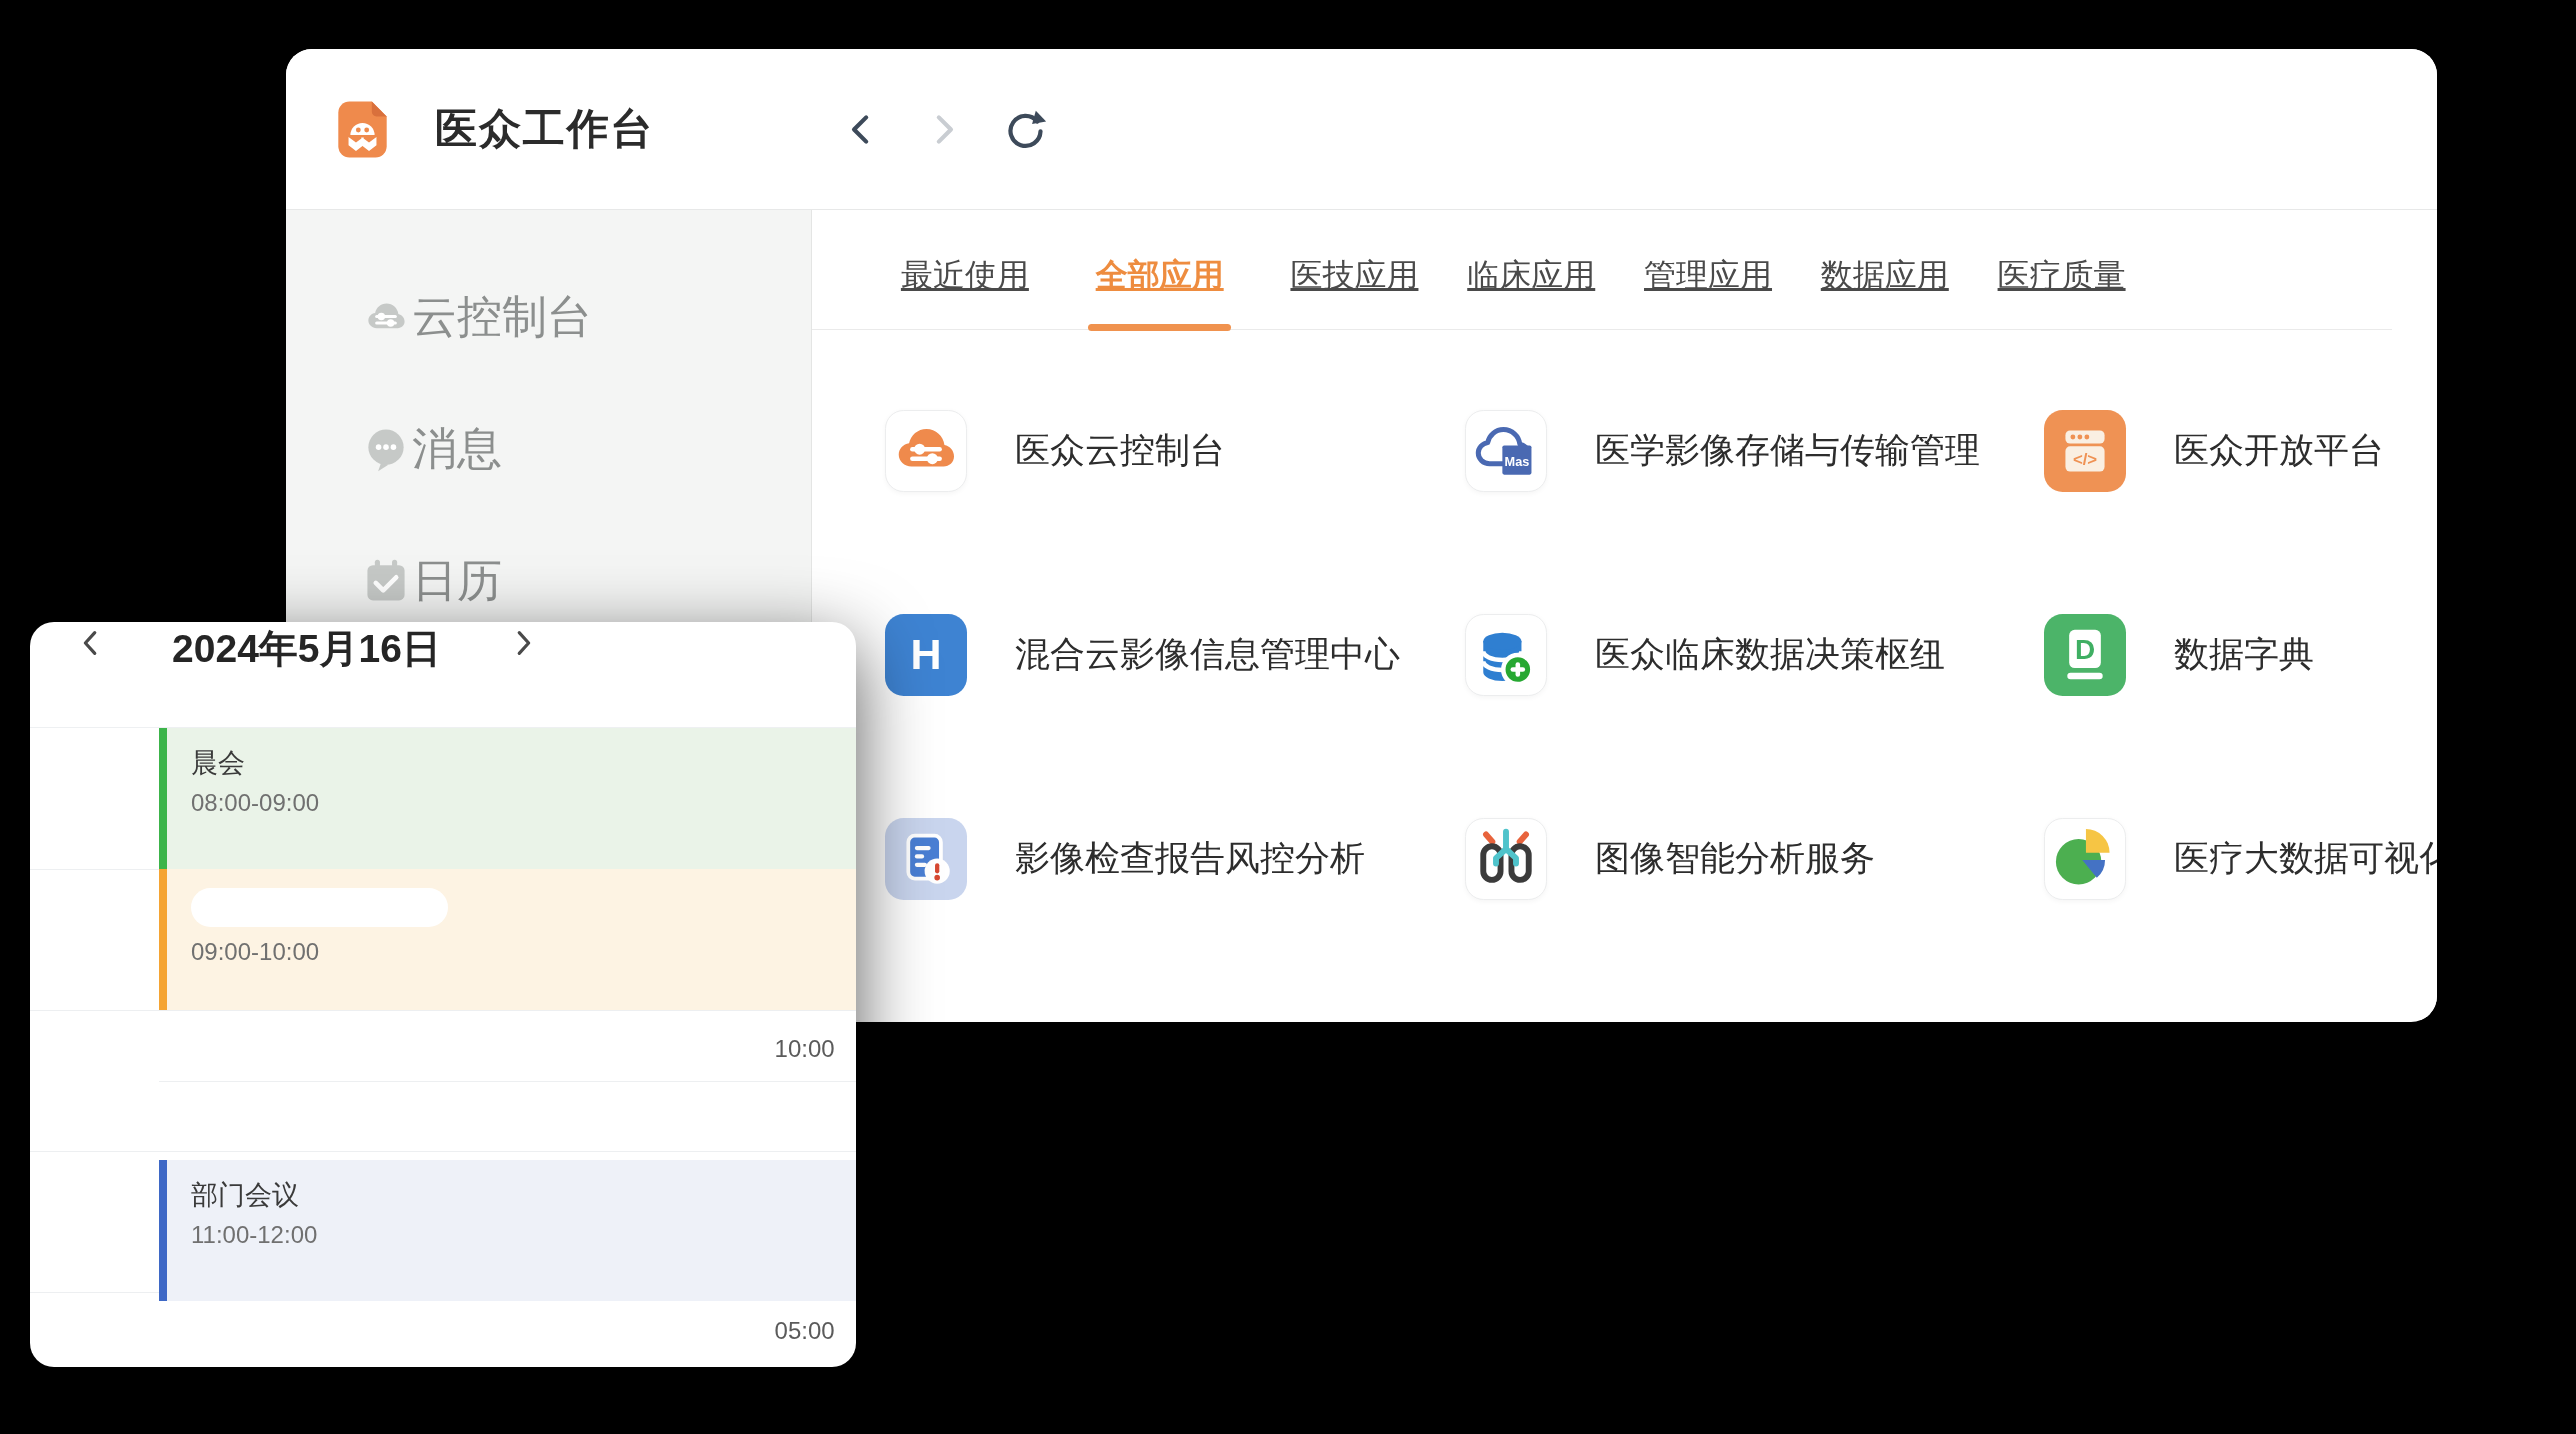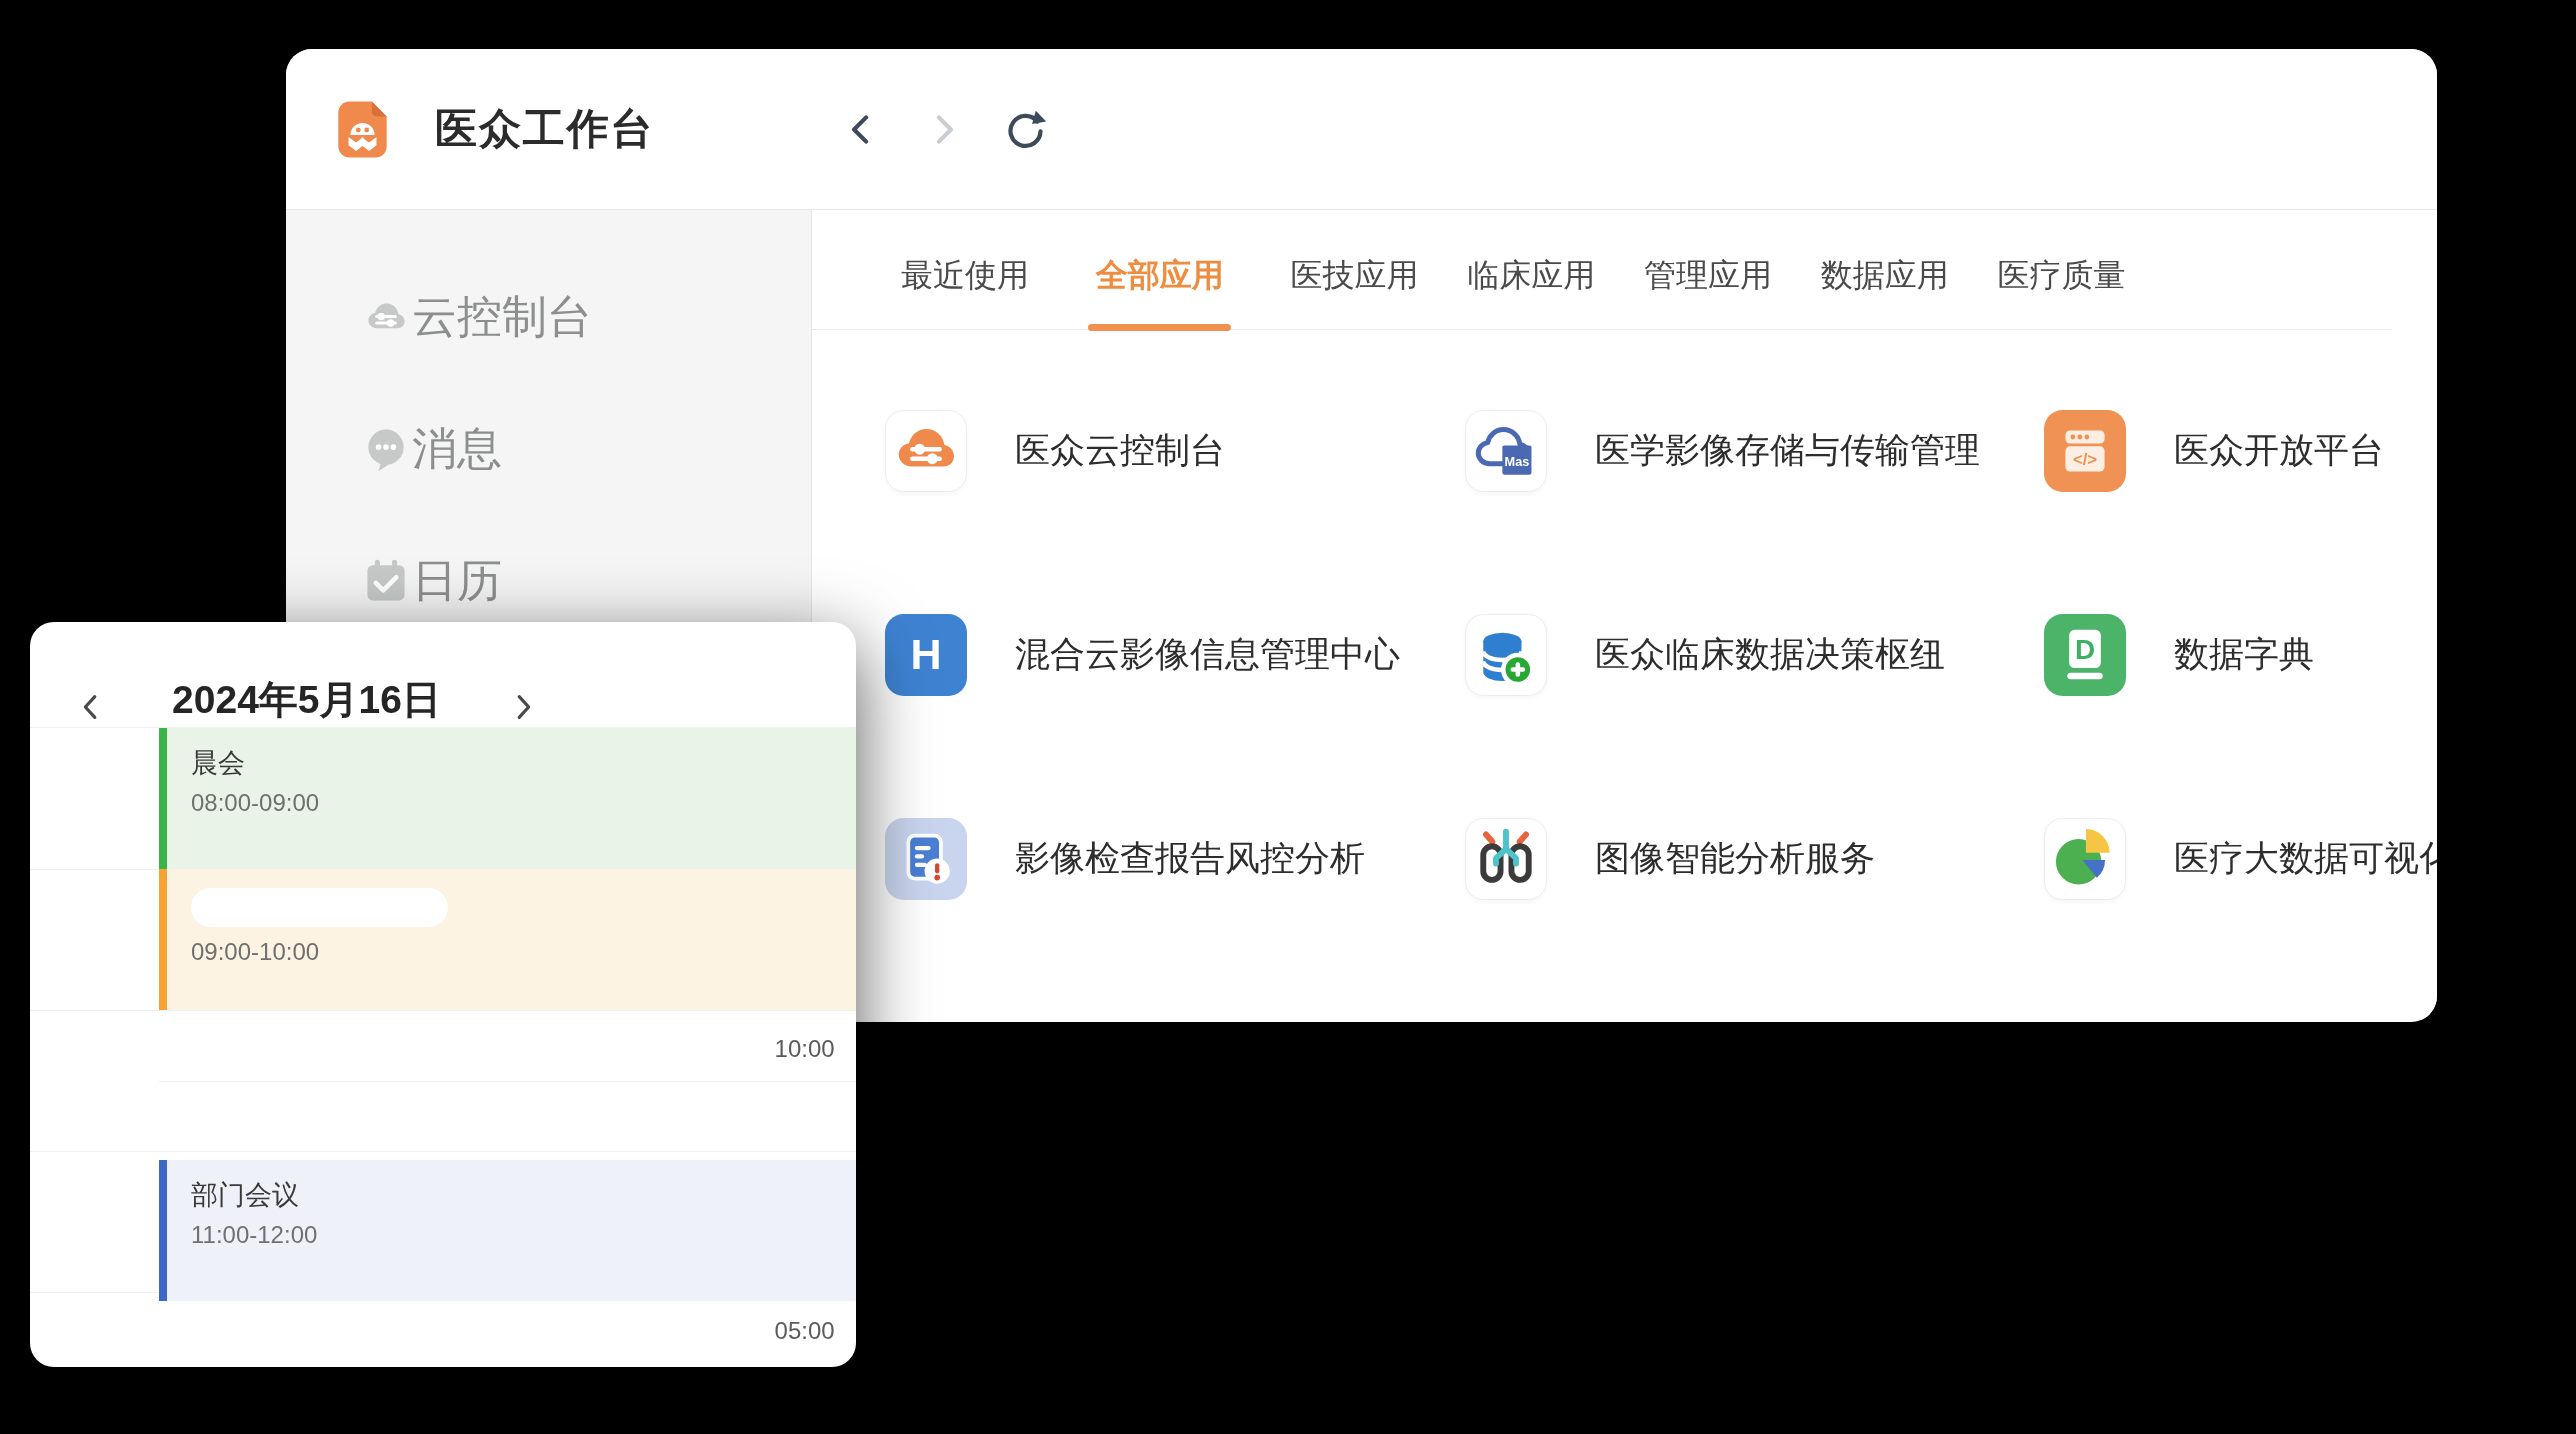--- a/index.html
+++ b/index.html
@@ -26,21 +26,21 @@
     padding-top:60px;}
   .side-item{display:flex;align-items:center;height:93px;margin-bottom:39px;
     padding-left:74px;cursor:pointer;}
   .side-item .lbl{font-size:45px;color:#8C8F8E;}
 
   
   .content{flex:1;background:#fff;min-width:0;}
   .tabbar{height:120px;margin-right:45px;box-sizing:border-box;display:flex;align-items:center;
     padding:13px 0 0 87px;border-bottom:1.9px solid #EAEAEA;}
   .tab{position:relative;font-size:32px;color:#4A4A4A;margin-right:45px;padding:0 1.9px 0 1.9px;
-    height:100%;display:flex;align-items:center;cursor:pointer;white-space:nowrap;}
+    height:100%;display:flex;align-items:center;cursor:pointer;white-space:nowrap;text-decoration:underline;}
   .tab.sp{margin-right:63px;}
   .tab.active{color:#EE8C3F;font-weight:700;}
   .tab.active::after{content:"";position:absolute;left:-5.6px;right:-5.6px;bottom:-1.9px;height:6.5px;
     border-radius:3.7px;background:#F0924E;}
 
   .app-grid{display:grid;grid-template-columns:580px 579px auto;grid-auto-rows:204px;
     padding:18.6px 37px 0 73px;}
   .app-cell{display:flex;align-items:center;gap:28px;cursor:pointer;min-width:0;}
   .tile{width:82px;height:82px;border-radius:18.6px;flex:0 0 auto;display:flex;
     align-items:center;justify-content:center;box-sizing:border-box;}
@@ -48,21 +48,21 @@
   .tile.orange{background:#EF9254;}
   .tile.blue{background:#3E83D2;}
   .tile.green{background:#4CB469;}
   .tile.periwinkle{background:#C9D5EE;}
   .tile .big-letter{font-size:43px;font-weight:700;color:#fff;}
   .app-name{font-size:35px;color:#2D2D2D;font-weight:500;white-space:nowrap;margin-left:20px;}
 
   
   .cal-panel{position:absolute;left:30px;top:622px;width:826px;height:745px;background:#fff;
     border-radius:24px;overflow:hidden;box-shadow:0 22.3px 74px rgba(0,0,0,.65);}
-  .cal-header{height:106px;display:flex;align-items:flex-end;padding-left:40px;
+  .cal-header{height:106px;display:flex;align-items:flex-start;padding-left:40px;
     border-bottom:1.9px solid #EEF0F2;box-sizing:border-box;}
   .cal-nav{width:41px;height:41px;display:flex;align-items:center;justify-content:center;cursor:pointer;}
   .cal-title{width:391px;text-align:center;font-size:39px;font-weight:600;color:#252525;}
   .cal-grid{position:relative;height:638px;}
   .cal-row{position:relative;height:141px;box-sizing:border-box;}
   .cal-row + .cal-row{border-top:1.9px solid #EDEFF1;}
   .cal-row.last{height:74px;}
   .time-label{position:absolute;top:24px;right:21.4px;font-size:24px;color:#5B5B5B;margin-left:32px;}
   .half-line{position:absolute;left:129px;right:0;top:50%;border-top:1.9px solid #EDEFF1;}
   .cal-event{position:absolute;left:129px;right:0;height:141px;box-sizing:border-box;

